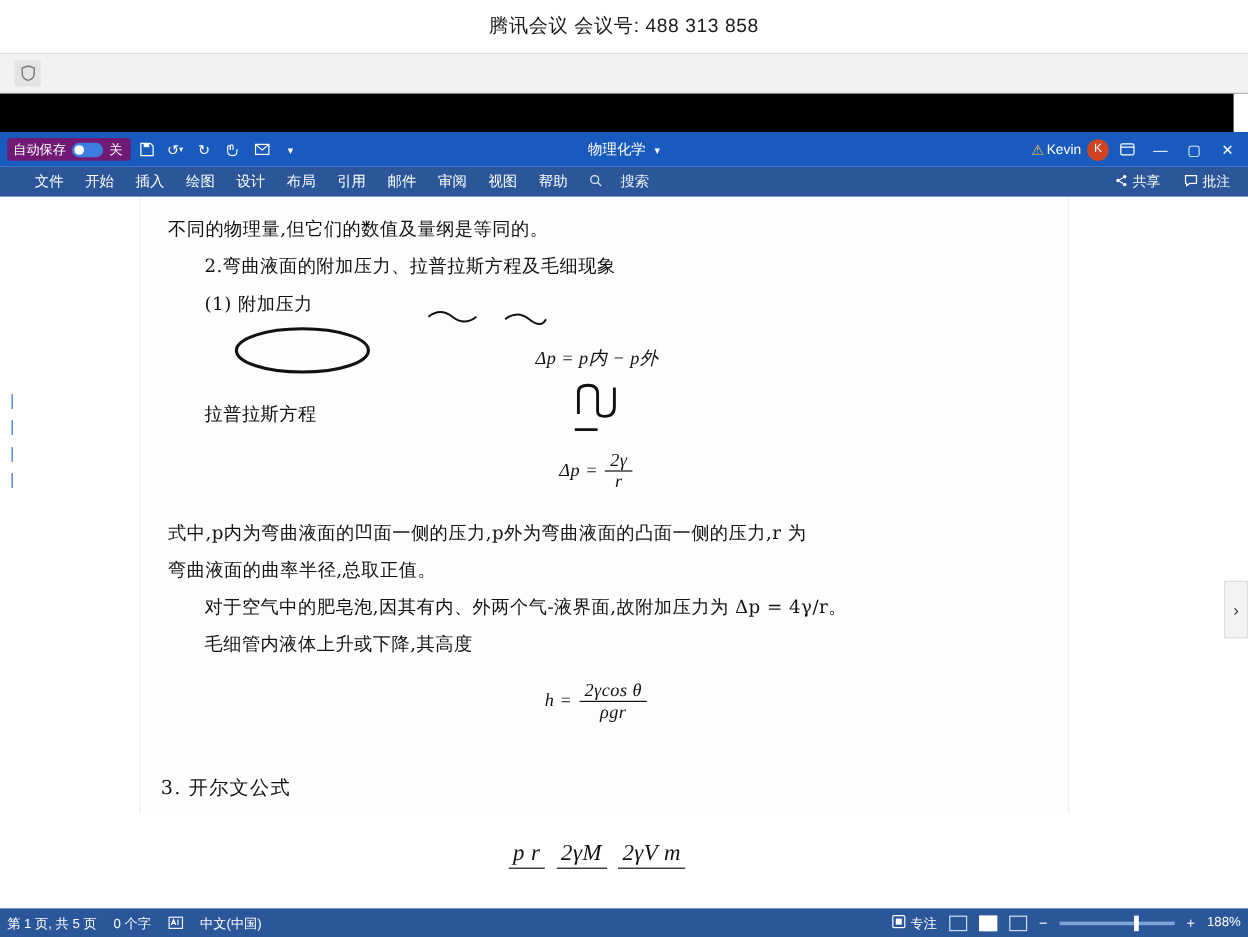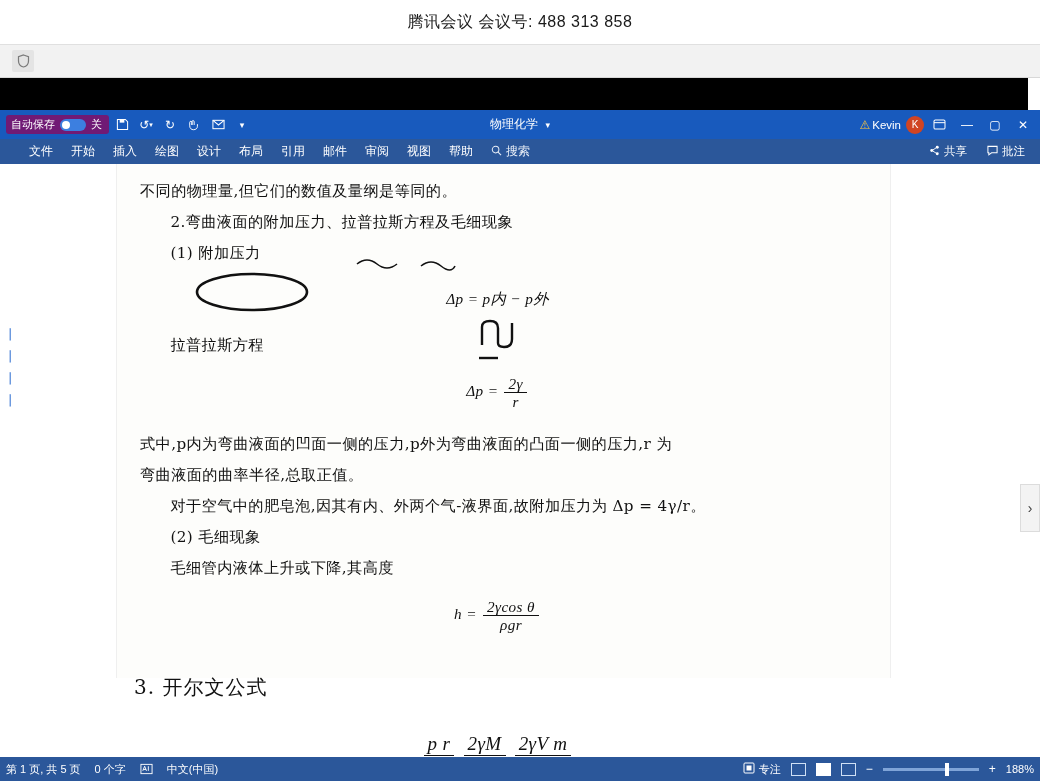--- a/index.html
+++ b/index.html
@@ -135,21 +135,21 @@
     display: flex; align-items: center;
     padding-left: 20px;
     color: #ffffff;
     font-size: 12px;
   }
   .rtab {
     padding: 3px 9px;
     border-radius: 3px 3px 0 0;
   }
   .rsearch {
-    display: flex; align-items: center; gap: 4px;
+    display: flex; align-items: center; gap: 15px;
     padding: 3px 9px;
     color: #e8eef7;
   }
   .ribbon-right {
     margin-left: auto; display: flex; gap: 6px; padding-right: 8px;
   }
   .rbtn {
     display: flex; align-items: center; gap: 4px;
     font-size: 11.5px; color: #ffffff;
     padding: 2px 7px;
@@ -201,21 +201,21 @@
   }
   .frac {
     display: inline-block; vertical-align: middle;
     text-align: center; line-height: 1.15;
     margin: 0 2px;
   }
   .frac .num { display: block; border-bottom: 1px solid #111; padding: 0 4px; }
   .frac .den { display: block; padding: 0 4px; }
   .kelvin-head {
     font-family: "DejaVu Serif", serif;
-    font-size: 20px;
+    font-size: 16px;
     color: #111;
     letter-spacing: 1px;
   }
 
   
   .annot {
     position: absolute;
     pointer-events: none;
   }
 
@@ -408,21 +408,20 @@
           <span>Δp =</span>
           <span class="frac">
             <span class="num">2γ</span>
             <span class="den">r</span>
           </span>
         </div>
 
         <p style="margin-top:16px">式中,p内为弯曲液面的凹面一侧的压力,p外为弯曲液面的凸面一侧的压力,r 为</p>
         <p>弯曲液面的曲率半径,总取正值。</p>
         <p class="indent2">对于空气中的肥皂泡,因其有内、外两个气-液界面,故附加压力为 Δp = 4γ/r。</p>
-        <p class="indent2">(2) 毛细现象</p>
         <p class="indent2">毛细管内液体上升或下降,其高度</p>
 
         <div class="formula" style="margin-top:14px">
           <span>h =</span>
           <span class="frac">
             <span class="num">2γcos θ</span>
             <span class="den">ρgr</span>
           </span>
         </div>
 

